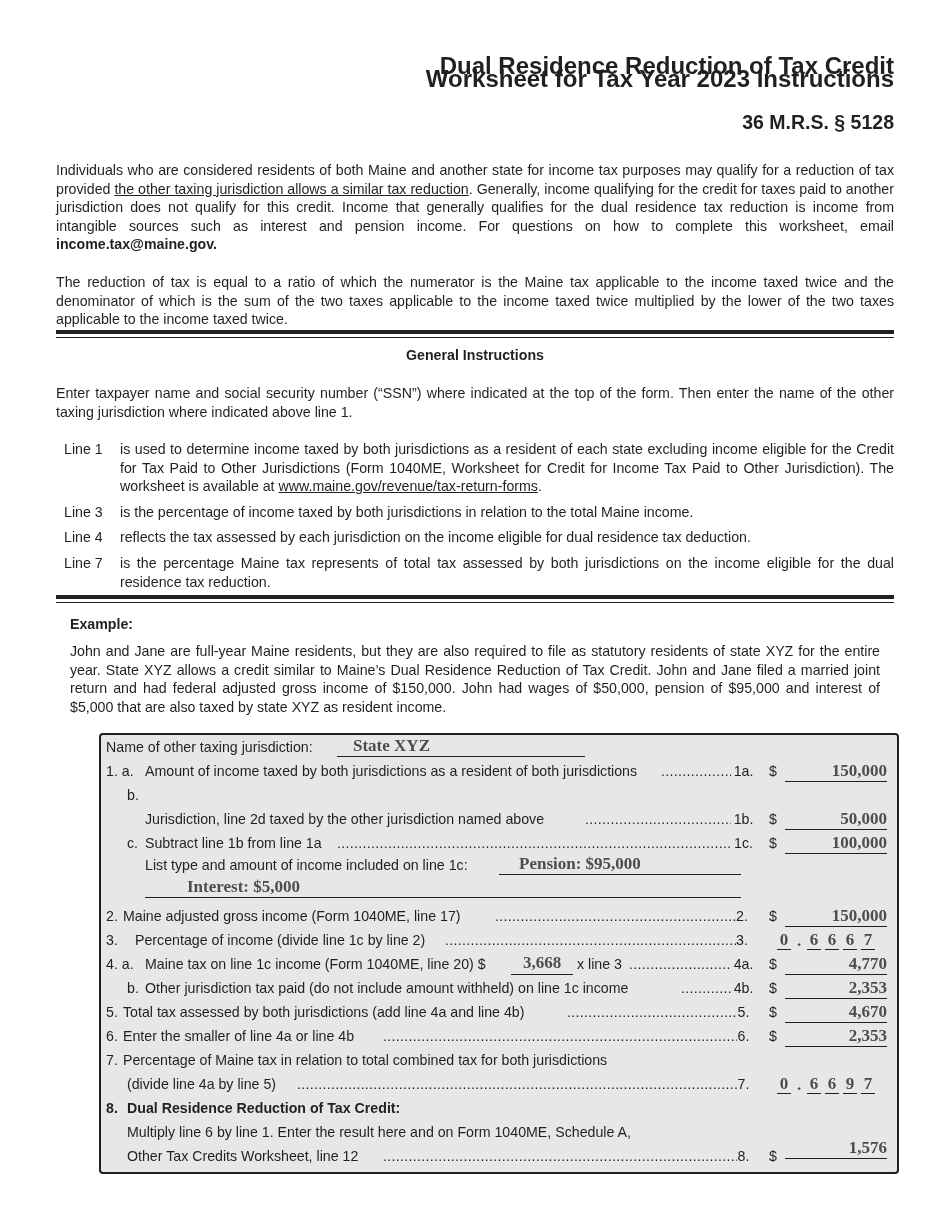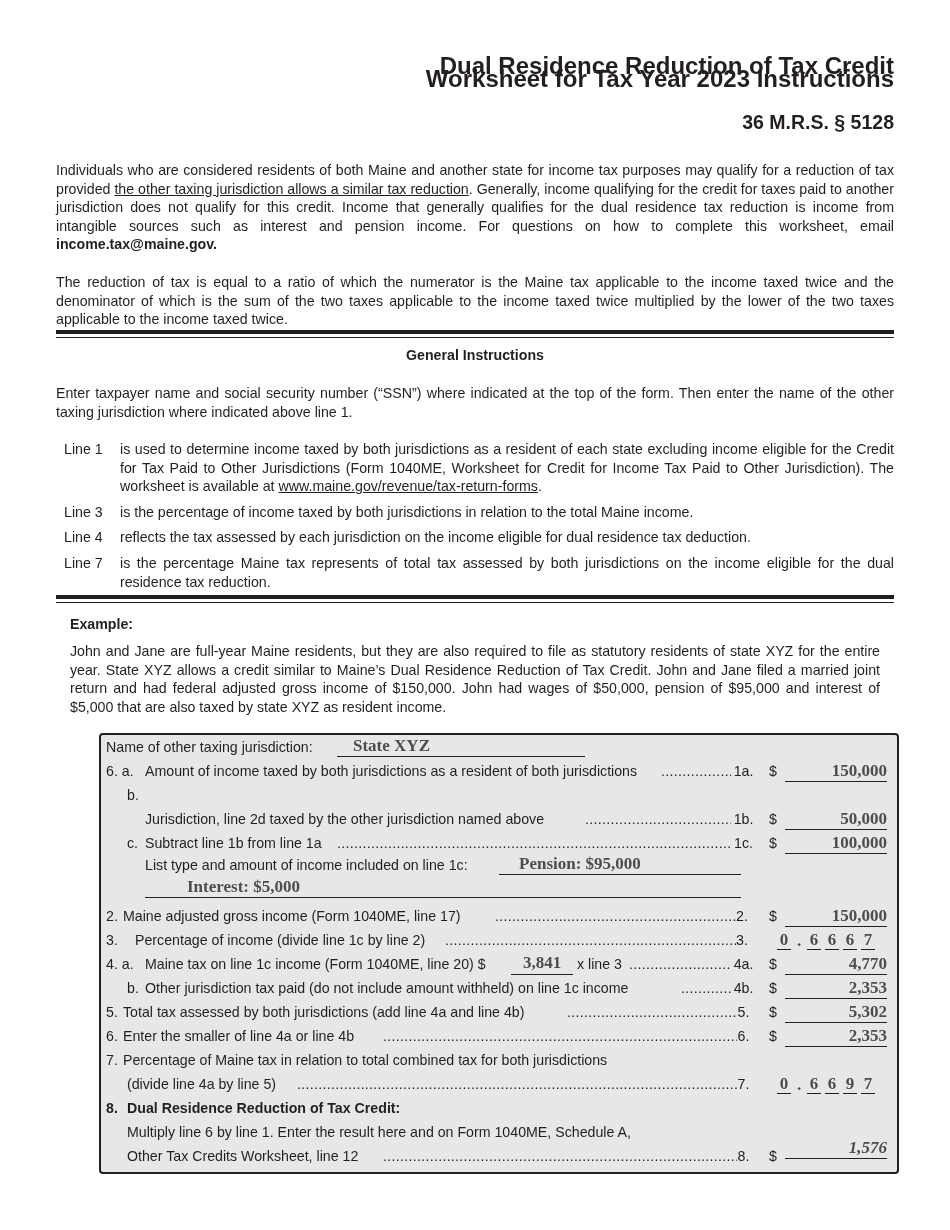--- a/index.html
+++ b/index.html
@@ -91,21 +91,21 @@
 </div>
 
 <div class="box">
 
   <div class="row" style="top:2px;">
     <span class="t" style="left:5px;">Name of other taxing jurisdiction:</span>
     <span class="fill" style="left:236px; width:248px; padding-left:16px; box-sizing:border-box;">State XYZ</span>
   </div>
 
   <div class="row" style="top:26px;">
-    <span class="t" style="left:5px;">6.  a.</span>
+    <span class="t" style="left:5px;">1.  a.</span>
     <span class="t" style="left:44px;">Amount of income taxed by both jurisdictions as a resident of both jurisdictions</span>
     <span class="dots" style="left:560px; width:70px;">....................</span>
     <span class="ln" style="left:630px; width:25px;">1a.</span>
     <span class="dollar" style="left:668px;">$</span>
     <span class="amt" style="left:684px; width:102px;">150,000</span>
   </div>
 
   <div class="row" style="top:50px;">
     <span class="t" style="left:26px;">b.</span>
   </div>
@@ -153,21 +153,21 @@
       <span class="d">6</span>
       <span class="d">6</span>
       <span class="d">6</span>
       <span class="d">7</span>
     </span>
   </div>
 
   <div class="row" style="top:219px;">
     <span class="t" style="left:5px;">4.  a.</span>
     <span class="t" style="left:44px;">Maine tax on line 1c income (Form 1040ME, line 20) $</span>
-    <span class="fill" style="left:410px; width:62px; text-align:center;">3,841</span>
+    <span class="fill" style="left:410px; width:62px; text-align:center;">3,668</span>
     <span class="t" style="left:476px;">x line 3</span>
     <span class="dots" style="left:528px; width:102px;">............................</span>
     <span class="ln" style="left:630px; width:25px;">4a.</span>
     <span class="dollar" style="left:668px;">$</span>
     <span class="amt" style="left:684px; width:102px;">4,770</span>
   </div>
 
   <div class="row" style="top:243px;">
     <span class="t" style="left:26px;">b.</span>
     <span class="t" style="left:44px;">Other jurisdiction tax paid (do not include amount withheld) on line 1c income</span>
@@ -176,21 +176,21 @@
     <span class="dollar" style="left:668px;">$</span>
     <span class="amt" style="left:684px; width:102px;">2,353</span>
   </div>
 
   <div class="row" style="top:267px;">
     <span class="t" style="left:5px;">5.</span>
     <span class="t" style="left:22px;">Total tax assessed by both jurisdictions (add line 4a and line 4b)</span>
     <span class="dots" style="left:466px; width:170px;">................................................</span>
     <span class="ln" style="left:630px; width:25px;">5.</span>
     <span class="dollar" style="left:668px;">$</span>
-    <span class="amt" style="left:684px; width:102px;">5,302</span>
+    <span class="amt" style="left:684px; width:102px;">4,670</span>
   </div>
 
   <div class="row" style="top:291px;">
     <span class="t" style="left:5px;">6.</span>
     <span class="t" style="left:22px;">Enter the smaller of line 4a or line 4b</span>
     <span class="dots" style="left:282px; width:354px;">.......................................................................................................</span>
     <span class="ln" style="left:630px; width:25px;">6.</span>
     <span class="dollar" style="left:668px;">$</span>
     <span class="amt" style="left:684px; width:102px;">2,353</span>
   </div>
@@ -218,15 +218,15 @@
     <span class="t b" style="left:26px;">Dual Residence Reduction of Tax Credit:</span>
   </div>
   <div class="row" style="top:387px;">
     <span class="t" style="left:26px;">Multiply line 6 by line 1. Enter the result here and on Form 1040ME, Schedule A,</span>
   </div>
   <div class="row" style="top:411px;">
     <span class="t" style="left:26px;">Other Tax Credits Worksheet, line 12</span>
     <span class="dots" style="left:282px; width:354px;">.......................................................................................................</span>
     <span class="ln" style="left:630px; width:25px;">8.</span>
     <span class="dollar" style="left:668px;">$</span>
-    <span class="amt" style="left:684px; width:102px; top:-8px;font-style:italic;">1,576</span>
+    <span class="amt" style="left:684px; width:102px; top:-8px;">1,576</span>
   </div>
 </div>
 
 </body></html>

